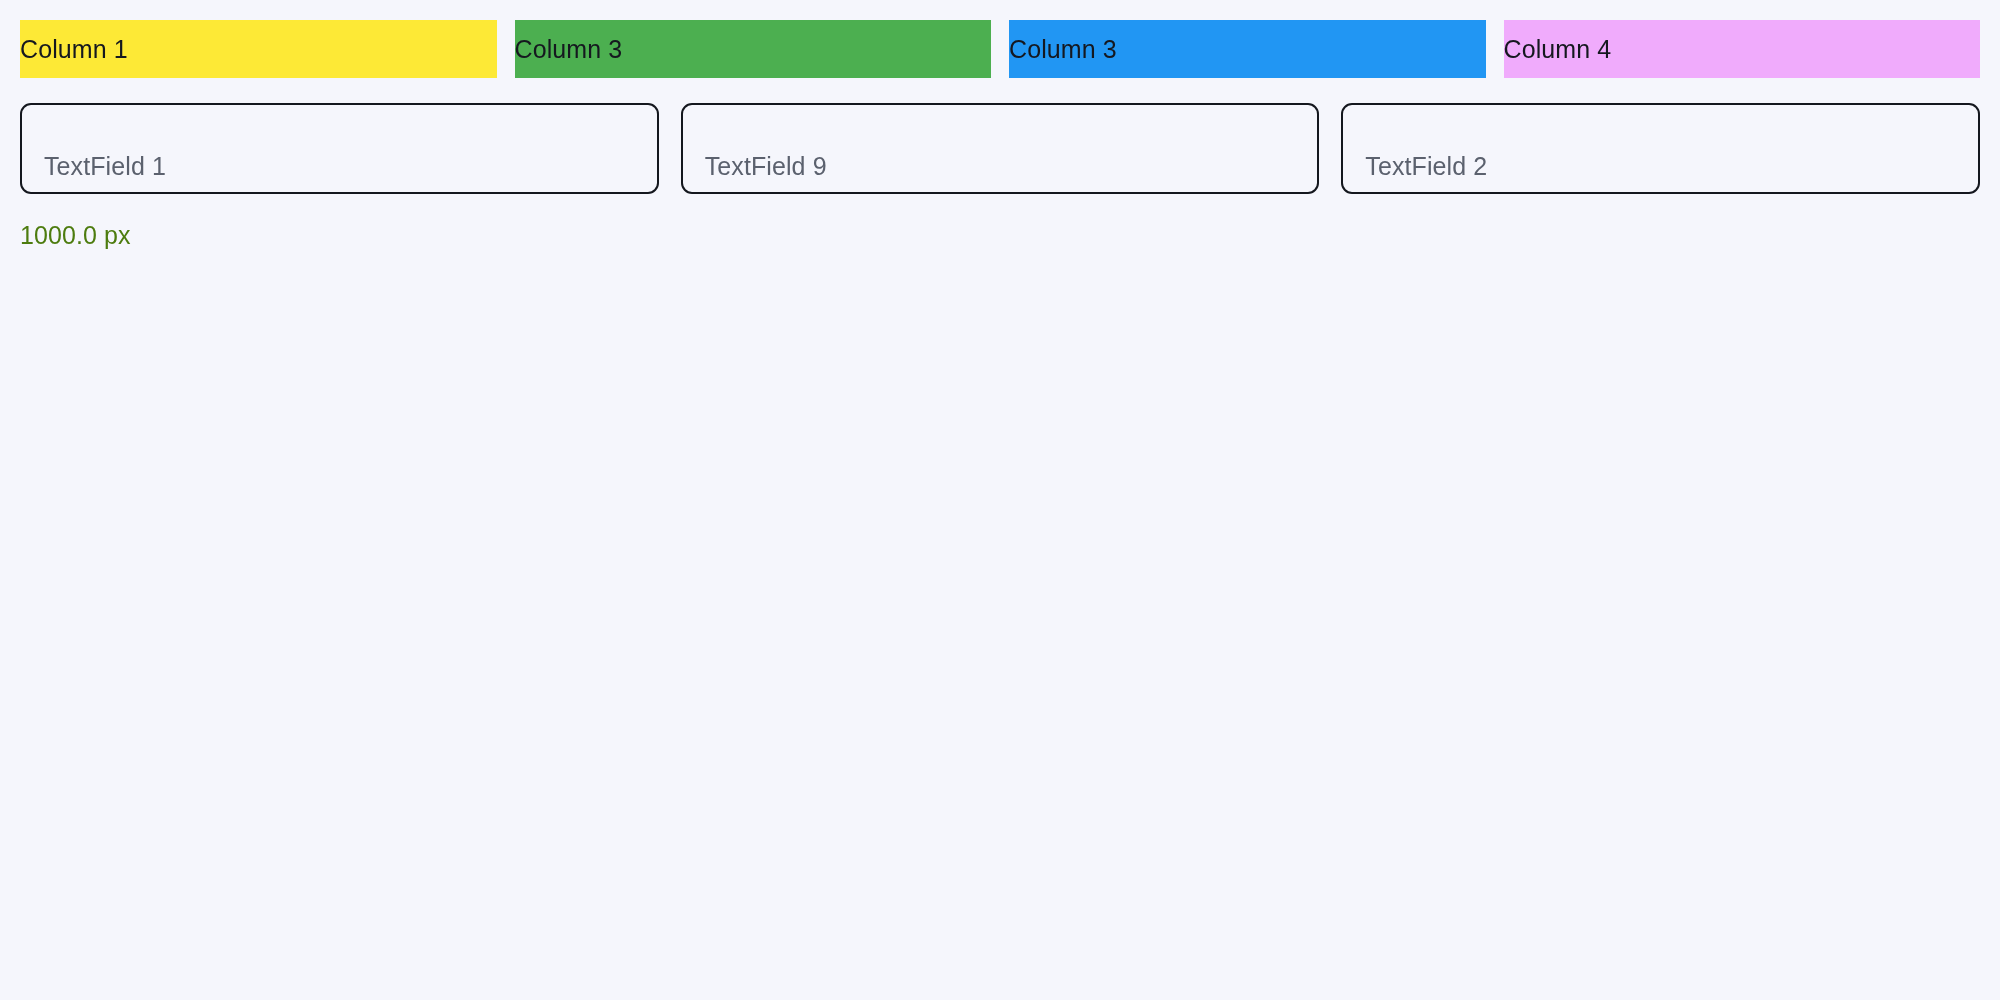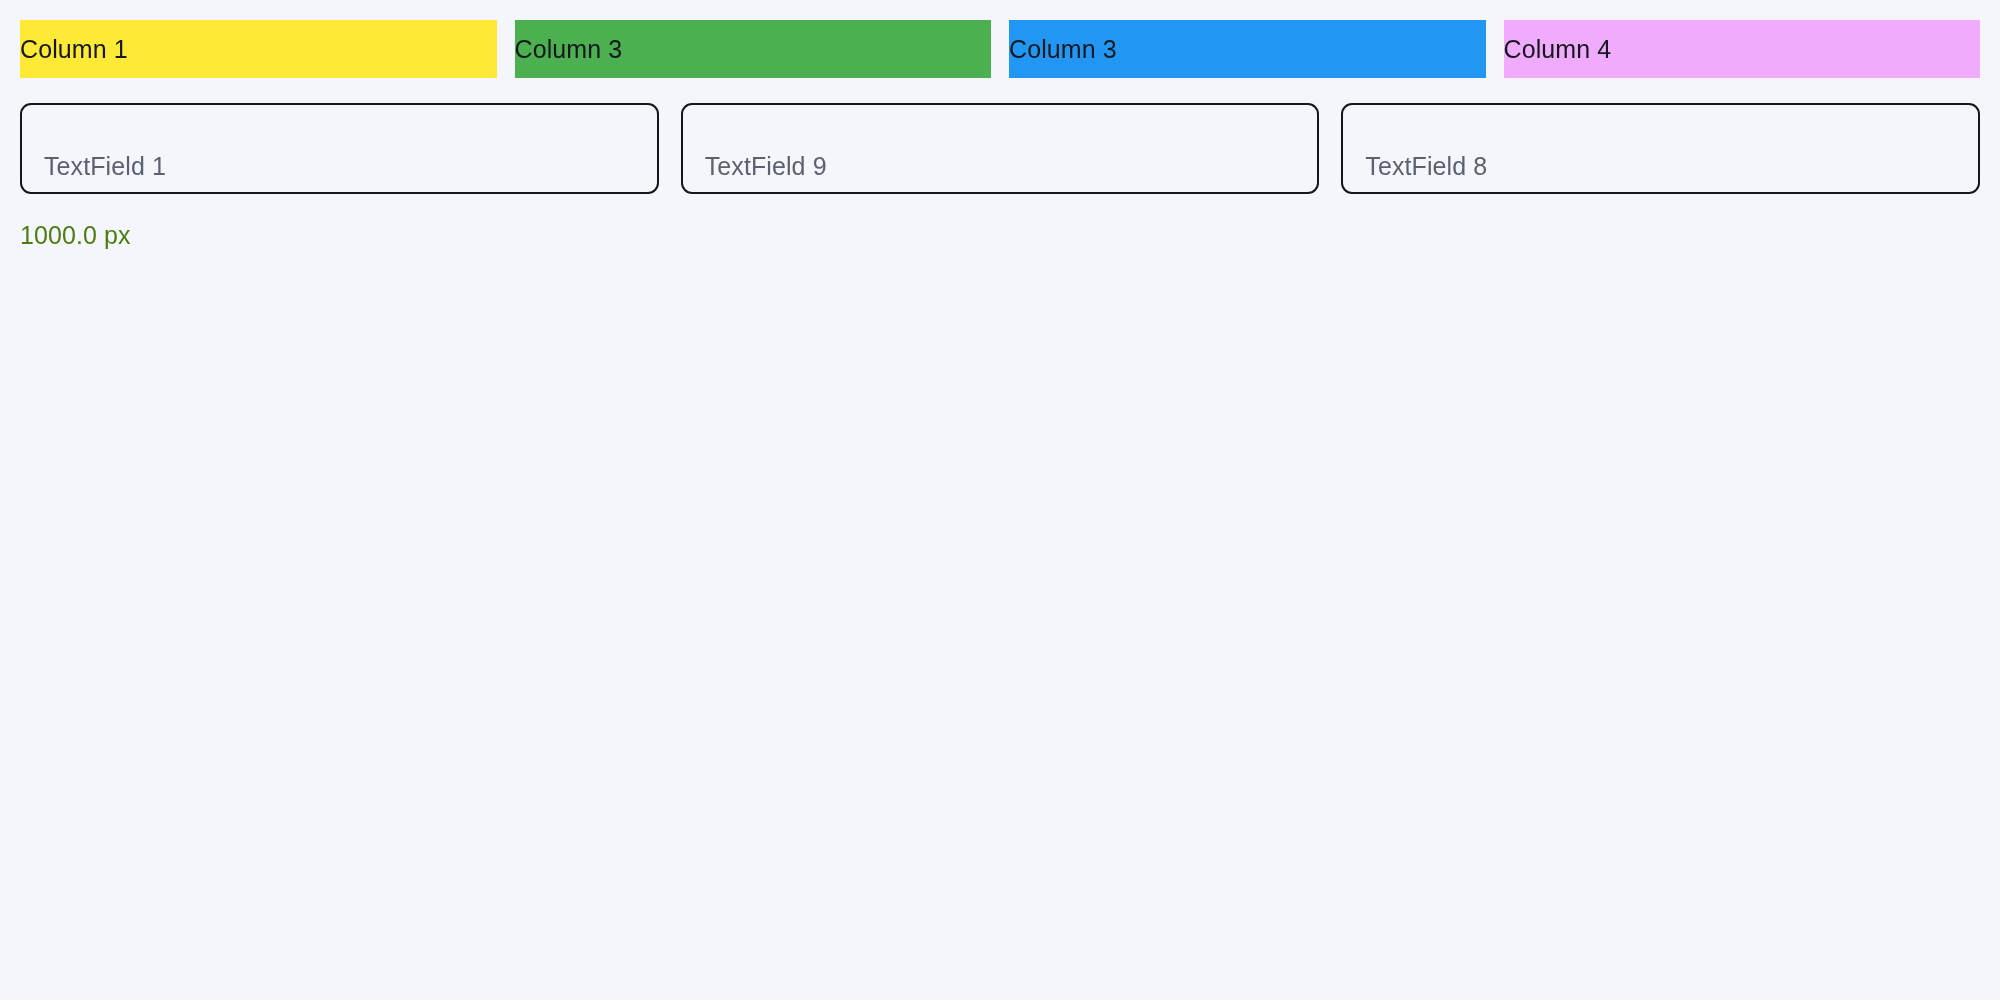--- a/index.html
+++ b/index.html
@@ -118,21 +118,21 @@
 
     <div class="textfield" style="border-color: rgb(20, 23, 30);">
       <span class="textfield-placeholder" style="color: rgb(91, 97, 110);">TextField 1</span>
     </div>
 
     <div class="textfield" style="border-color: rgb(20, 23, 30);">
       <span class="textfield-placeholder" style="color: rgb(91, 97, 110);">TextField 9</span>
     </div>
 
     <div class="textfield" style="border-color: rgb(20, 23, 30);">
-      <span class="textfield-placeholder" style="color: rgb(91, 97, 110);">TextField 8</span>
+      <span class="textfield-placeholder" style="color: rgb(91, 97, 110);">TextField 2</span>
     </div>
 
   </div>
 
   <div class="size-row">
     <span class="size-label">1000.0 px</span>
   </div>
 
 </div>
 

